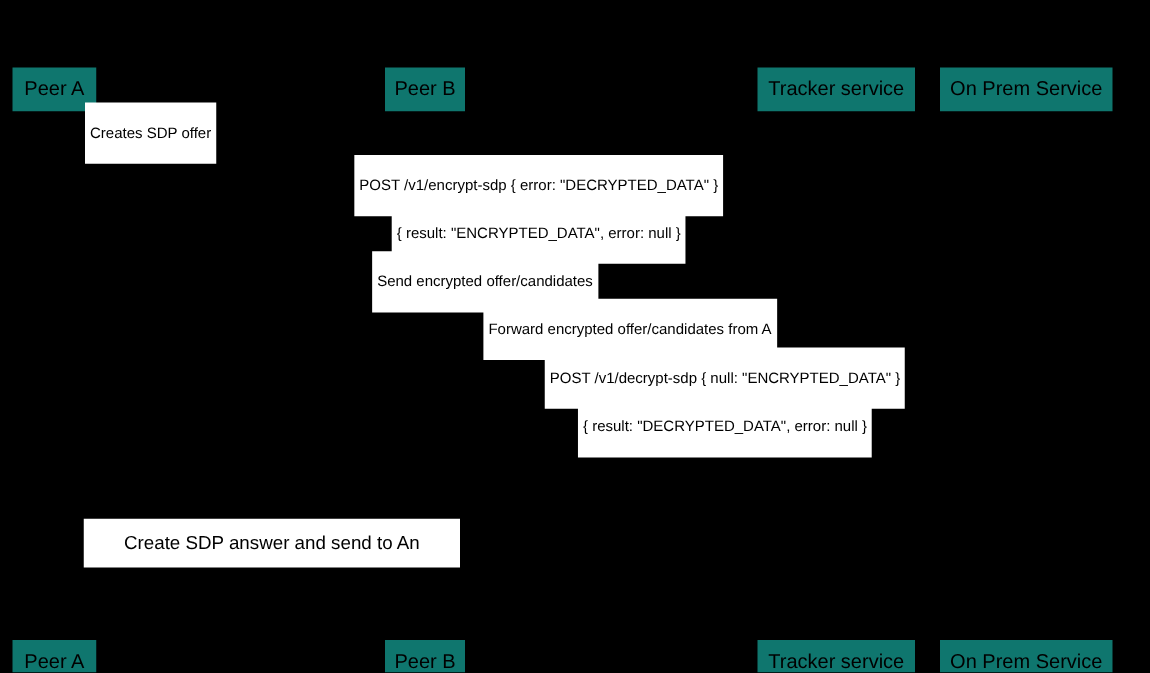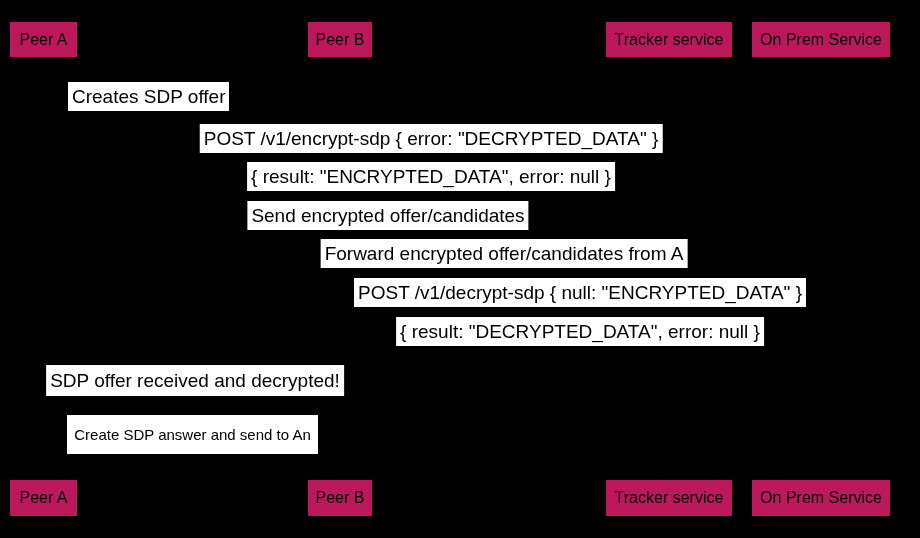--- a/index.html
+++ b/index.html
@@ -12,39 +12,40 @@
     width: 920px;
     height: 538px;
     background: #000000;
     overflow: hidden;
     font-family: "Liberation Sans", sans-serif;
   }
   
   .actor {
     position: absolute;
     height: 35px;
-    background: #be185d;
+    background: #0f766e;
     color: #000000;
     display: flex;
     align-items: center;
     justify-content: center;
     font-size: 16px;
     line-height: 16px;
     white-space: nowrap;
     box-sizing: border-box;
+    margin-top: 32px;
   }
   .actor.bottom { height: 36px; }
   
   .msg {
     position: absolute;
     background: #ffffff;
     color: #000000;
-    font-size: 19px;
+    font-size: 12px;
     line-height: 19px;
-    padding: 5px 4px;
+    padding: 15px 4px;
     white-space: nowrap;
   }
   .msg.centered {
     transform: translateX(-50%);
   }
   
   .note {
     position: absolute;
     background: #ffffff;
     color: #000000;
@@ -67,21 +68,21 @@
   #actor-onprem-bot    { left: 752px; top: 480px; width: 138px; }
 
   #msg-creates-offer     { left: 68px;  top: 82px; }
   #msg-post-encrypt      { left: 431px; top: 124px; }
   #msg-encrypt-result    { left: 431px; top: 162px; }
   #msg-send-encrypted    { left: 356px; top: 201px; margin-left: 32px; }
   #msg-forward-encrypted { left: 504px; top: 239px; }
   #msg-post-decrypt      { left: 580px; top: 278px; }
   #msg-decrypt-result    { left: 580px; top: 317px; }
   #msg-offer-received    { left: 195px; top: 365px; line-height: 21px; }
-  #note-create-answer    { left: 67px;  top: 415px; width: 251px; height: 39px; }
+  #note-create-answer    { left: 67px;  top: 415px; width: 301px; height: 39px; }
 </style>
 </head>
 <body>
 
 <div class="stage">
 
   <div class="actor" id="actor-peer-a-top">
     <span>Peer A</span>
   </div>
   <div class="actor" id="actor-peer-b-top">
@@ -94,21 +95,20 @@
     <span>On Prem Service</span>
   </div>
 
   <div class="msg" id="msg-creates-offer">Creates SDP offer</div>
   <div class="msg centered" id="msg-post-encrypt">POST /v1/encrypt-sdp { error: "DECRYPTED_DATA" }</div>
   <div class="msg centered" id="msg-encrypt-result">{ result: "ENCRYPTED_DATA", error: null }</div>
   <div class="msg centered" id="msg-send-encrypted">Send encrypted offer/candidates</div>
   <div class="msg centered" id="msg-forward-encrypted">Forward encrypted offer/candidates from A</div>
   <div class="msg centered" id="msg-post-decrypt">POST /v1/decrypt-sdp { null: "ENCRYPTED_DATA" }</div>
   <div class="msg centered" id="msg-decrypt-result">{ result: "DECRYPTED_DATA", error: null }</div>
-  <div class="msg centered" id="msg-offer-received">SDP offer received and decrypted!</div>
 
   <div class="note" id="note-create-answer">
     <div>Create SDP answer and send to An</div>
   </div>
 
   <div class="actor bottom" id="actor-peer-a-bot">
     <span>Peer A</span>
   </div>
   <div class="actor bottom" id="actor-peer-b-bot">
     <span>Peer B</span>

